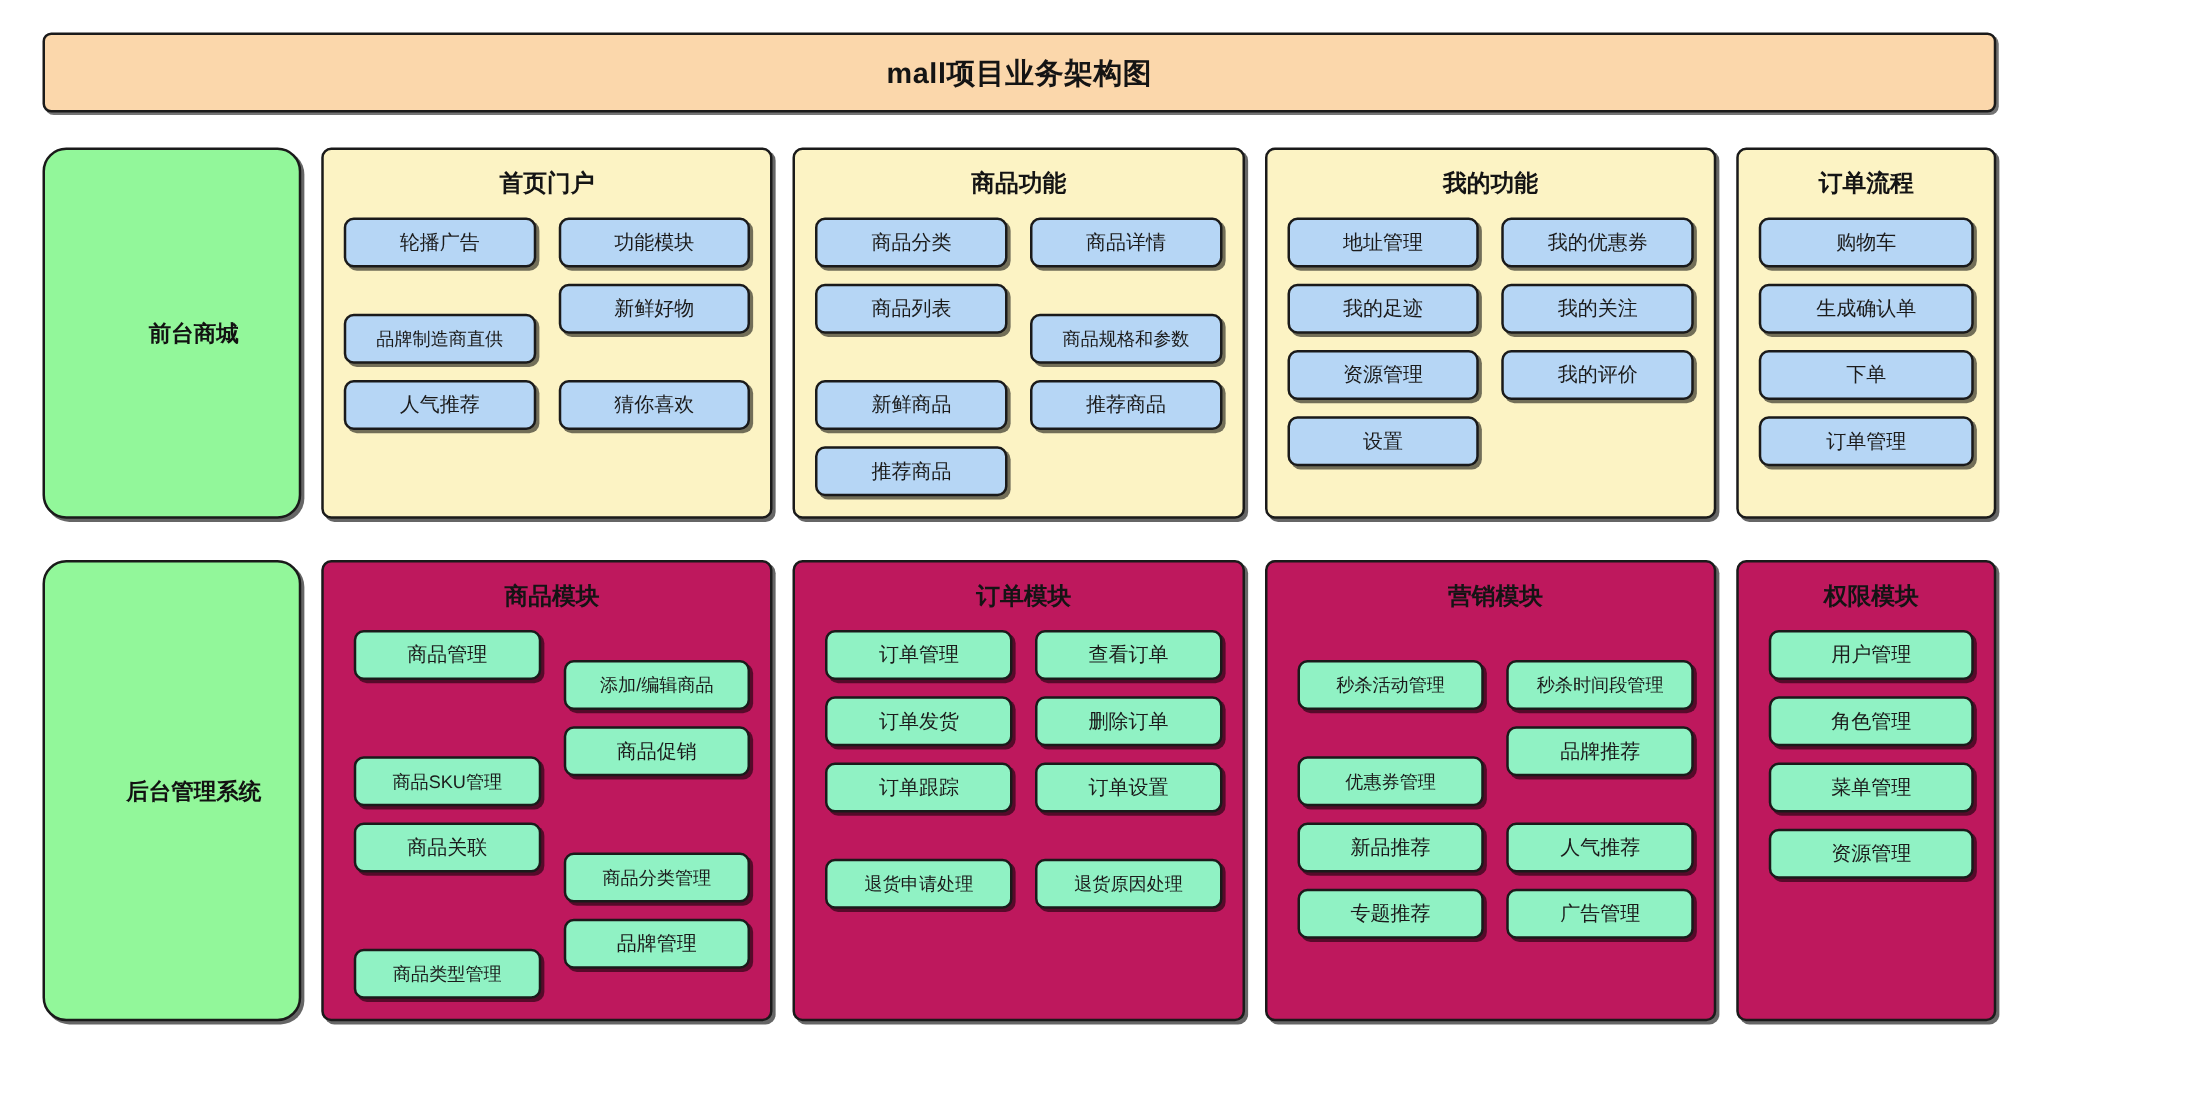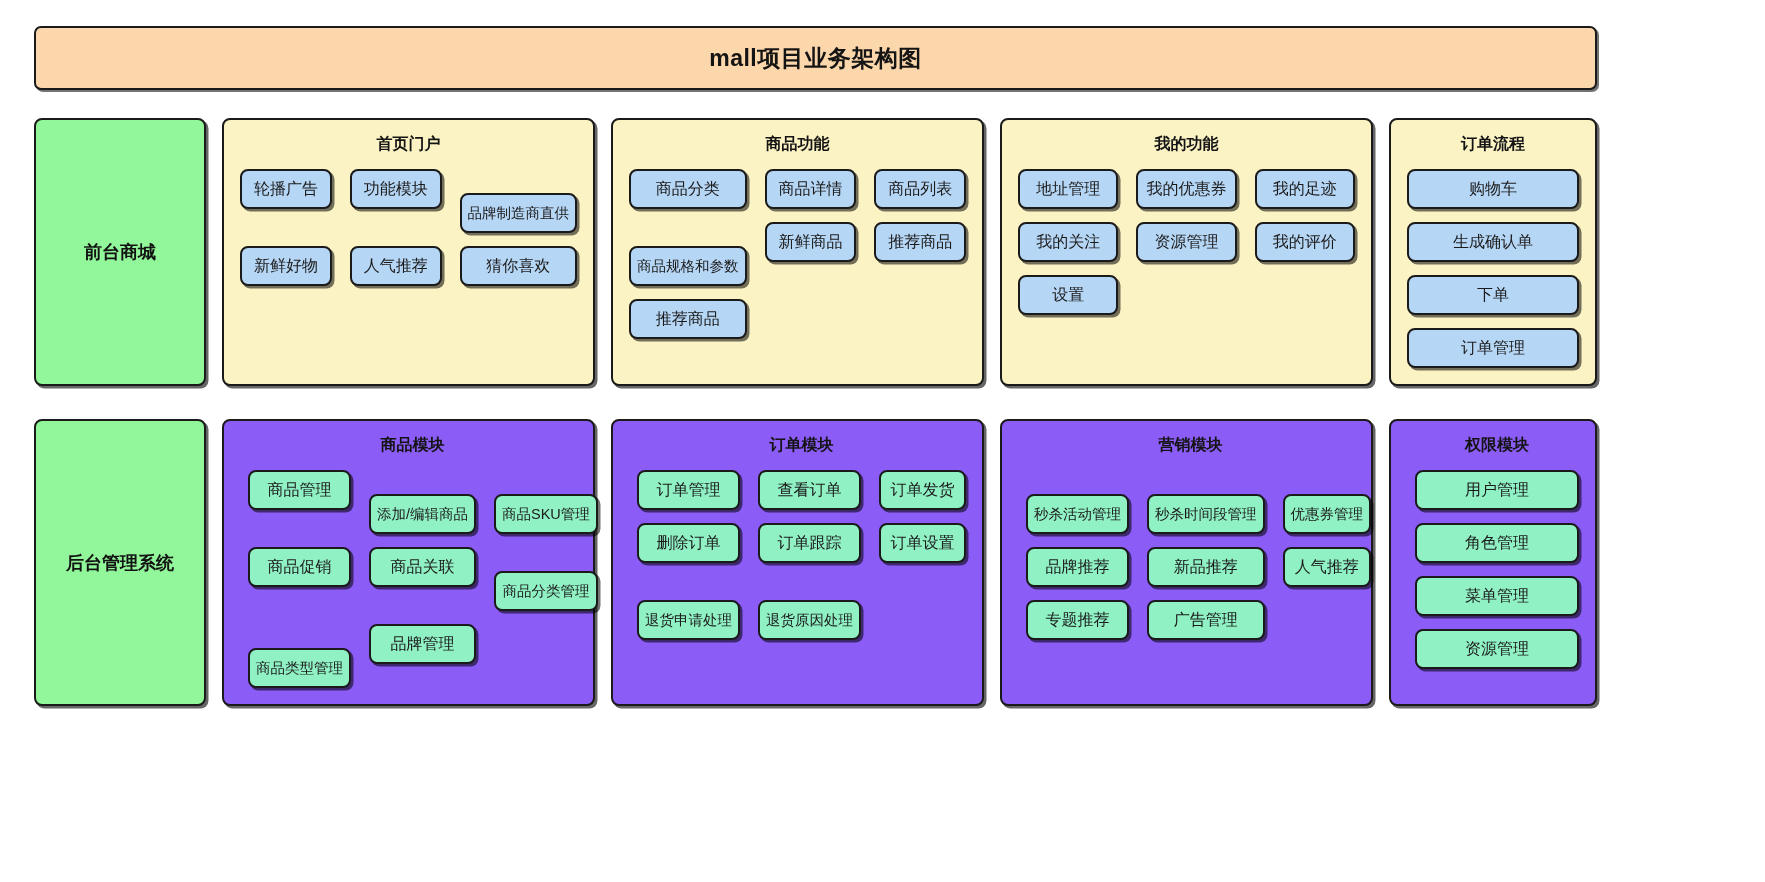--- a/index.html
+++ b/index.html
@@ -46,26 +46,27 @@
     align-items: stretch;
     gap: 16px;
   }
   .row + .row { margin-top: 33px; }
 
   
   .side-label {
     width: 168px;
     flex: 0 0 168px;
     border: 2.5px solid #1a1a1a;
-    border-radius: 8px;
+    border-radius: 19px;
     background: #92f79a;
     display: flex;
     align-items: center;
     justify-content: center;
     box-shadow: 2.5px 2.5px 0 rgba(0,0,0,0.6);
+    padding-left: 35px;
   }
   .side-label span {
     font-size: 18px;
     font-weight: bold;
     color: #121212;
   }
 
   
   .groups {
     display: flex;
@@ -80,31 +81,31 @@
     padding: 14px 16px 16px 16px;
     box-sizing: border-box;
     display: flex;
     flex-direction: column;
   }
   .group.w2 { flex: 1 1 0; min-width: 0; }
   .group.w1 { flex: 0 0 208px; width: 208px; }
 
   .group-title {
     text-align: center;
-    font-size: 16px;
+    font-size: 19px;
     font-weight: bold;
     color: #141414;
     margin-bottom: 14px;
   }
   .group-items {
     display: grid;
     gap: 13px 18px;
     justify-items: stretch;
   }
-  .group.w2 .group-items { grid-template-columns: 1fr 1fr 1fr; }
+  .group.w2 .group-items { grid-template-columns: 1fr 1fr; }
   .group.w1 .group-items { grid-template-columns: 1fr; }
 
   .node {
     border: 2.5px solid #1a1a1a;
     border-radius: 8px;
     height: 40px;
     display: flex;
     align-items: center;
     justify-content: center;
     text-align: center;
@@ -115,21 +116,21 @@
     padding: 0 6px;
     white-space: nowrap;
   }
   .node.small { font-size: 14.5px; margin-top: 24px; }
 
   
   .theme-front .group { background: #fcf3c4; }
   .theme-front .node  { background: #b6d6f5; }
 
   
-  .theme-back .group { background: #8b5cf6; padding-left: 24px; }
+  .theme-back .group { background: #be185d; padding-left: 24px; }
   .theme-back .node  { background: #90f2c4; }
 </style>
 </head>
 <body>
 
 <div class="canvas">
 
   <div class="title-bar">
     <span class="title-text">mall项目业务架构图</span>
   </div>

